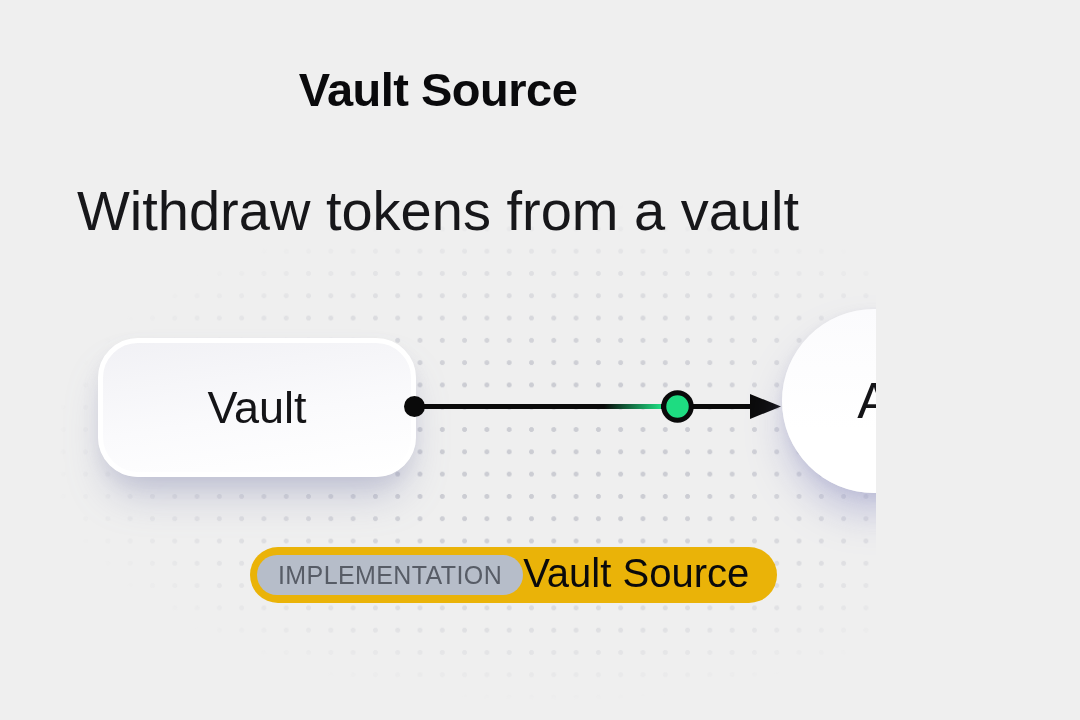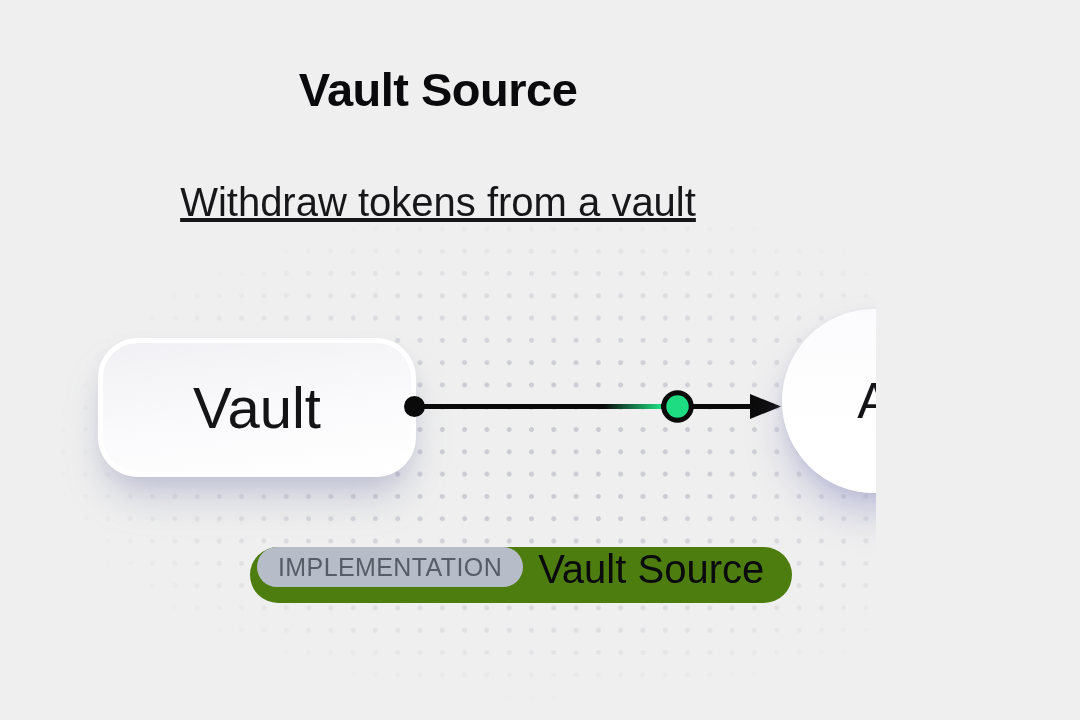--- a/index.html
+++ b/index.html
@@ -44,43 +44,42 @@
     font-weight: 700;
     letter-spacing: -0.5px;
     color: #0a0a0c;
   }
 
   .subtitle {
     position: absolute;
     left: 0; right: 0;
     top: 180px;
     text-align: center;
-    font-size: 40px;
+    font-size: 56px;
     line-height: 1.1;
     font-weight: 400;
     color: #17171a;
-    text-decoration: underline;
   }
 
   .vault-node {
     position: absolute;
     left: 98px;
     top: 338px;
     width: 318px;
     height: 139px;
     box-sizing: border-box;
     border: 5px solid #ffffff;
     border-radius: 40px;
     background: linear-gradient(172deg, #f1f1f5 0%, #fafafc 55%, #ffffff 100%);
     box-shadow: 0 26px 40px -10px rgba(128,132,176,0.40),
                 0 8px 16px rgba(150,150,185,0.12);
     display: flex;
     align-items: center;
     justify-content: center;
-    font-size: 58px;
+    font-size: 45px;
     color: #141417;
   }
 
   .account-node {
     position: absolute;
     left: 782px;
     top: 309px;
     width: 184px;
     height: 184px;
     border-radius: 50%;
@@ -100,23 +99,23 @@
     pointer-events: none;
   }
 
   .badge {
     position: absolute;
     left: 250px;
     top: 547px;
     height: 56px;
     box-sizing: border-box;
     border-radius: 28px;
-    background: #4d7c0f;
+    background: #eab308;
     display: flex;
-    gap: 15px;
+    align-items: center;
     padding: 0 28px 0 7px;
   }
   .tag-pill {
     height: 40px;
     box-sizing: border-box;
     border-radius: 20px;
     background: #b6bdc9;
     color: #575c66;
     display: flex;
     align-items: center;

